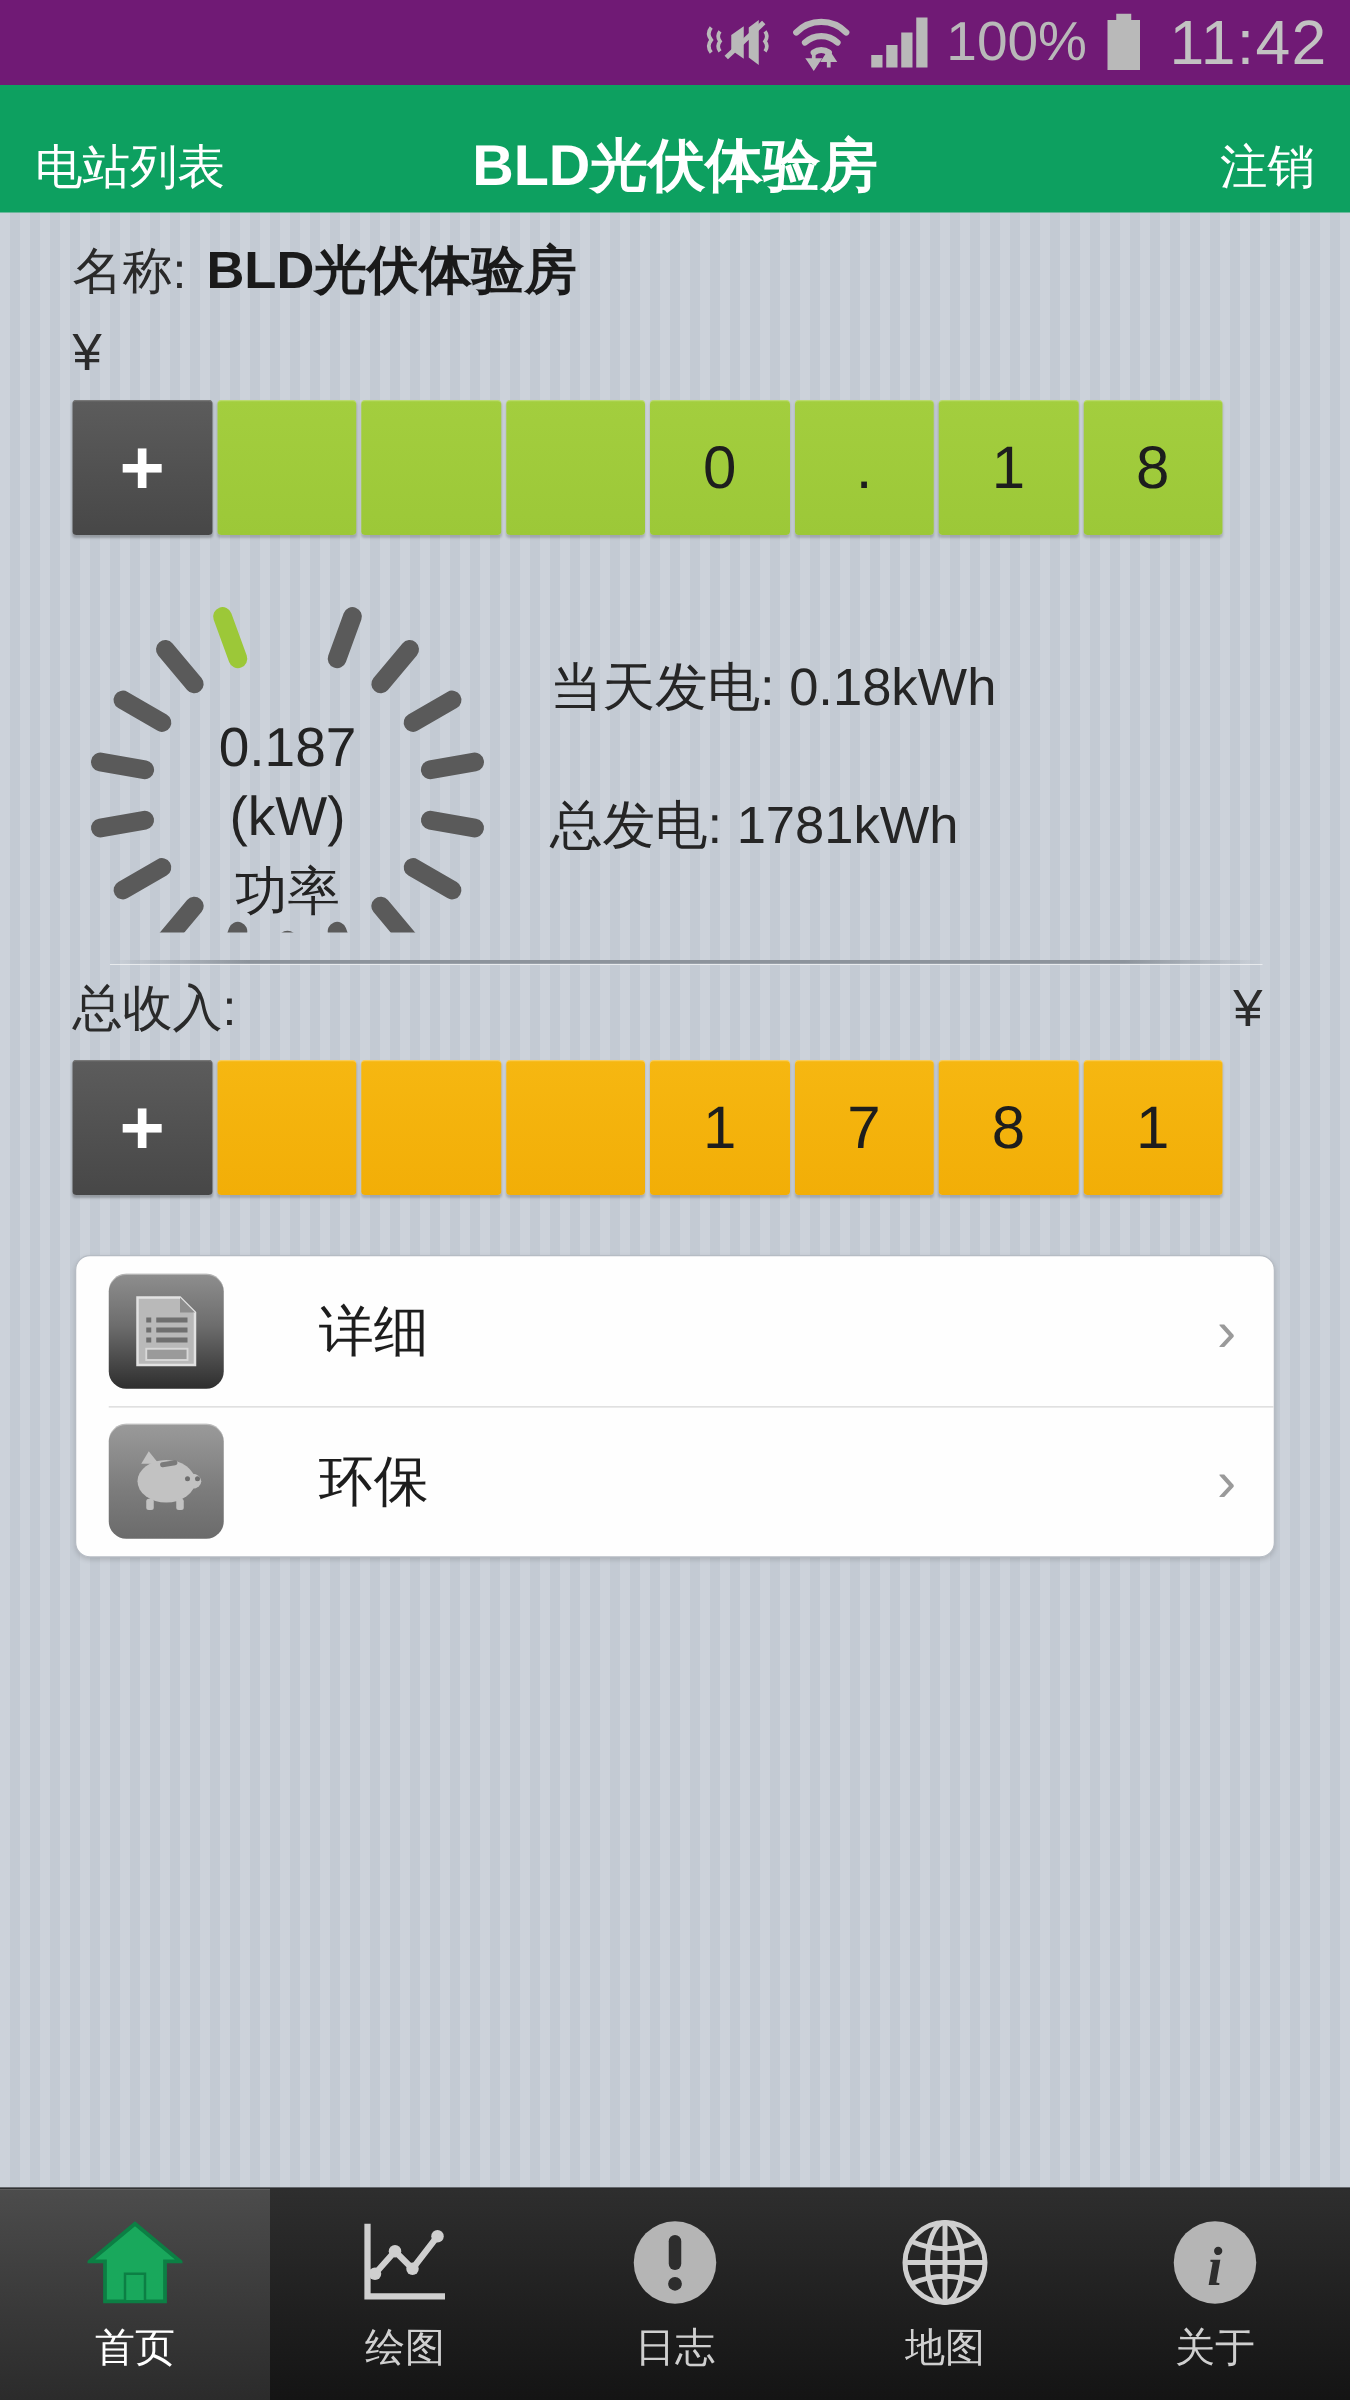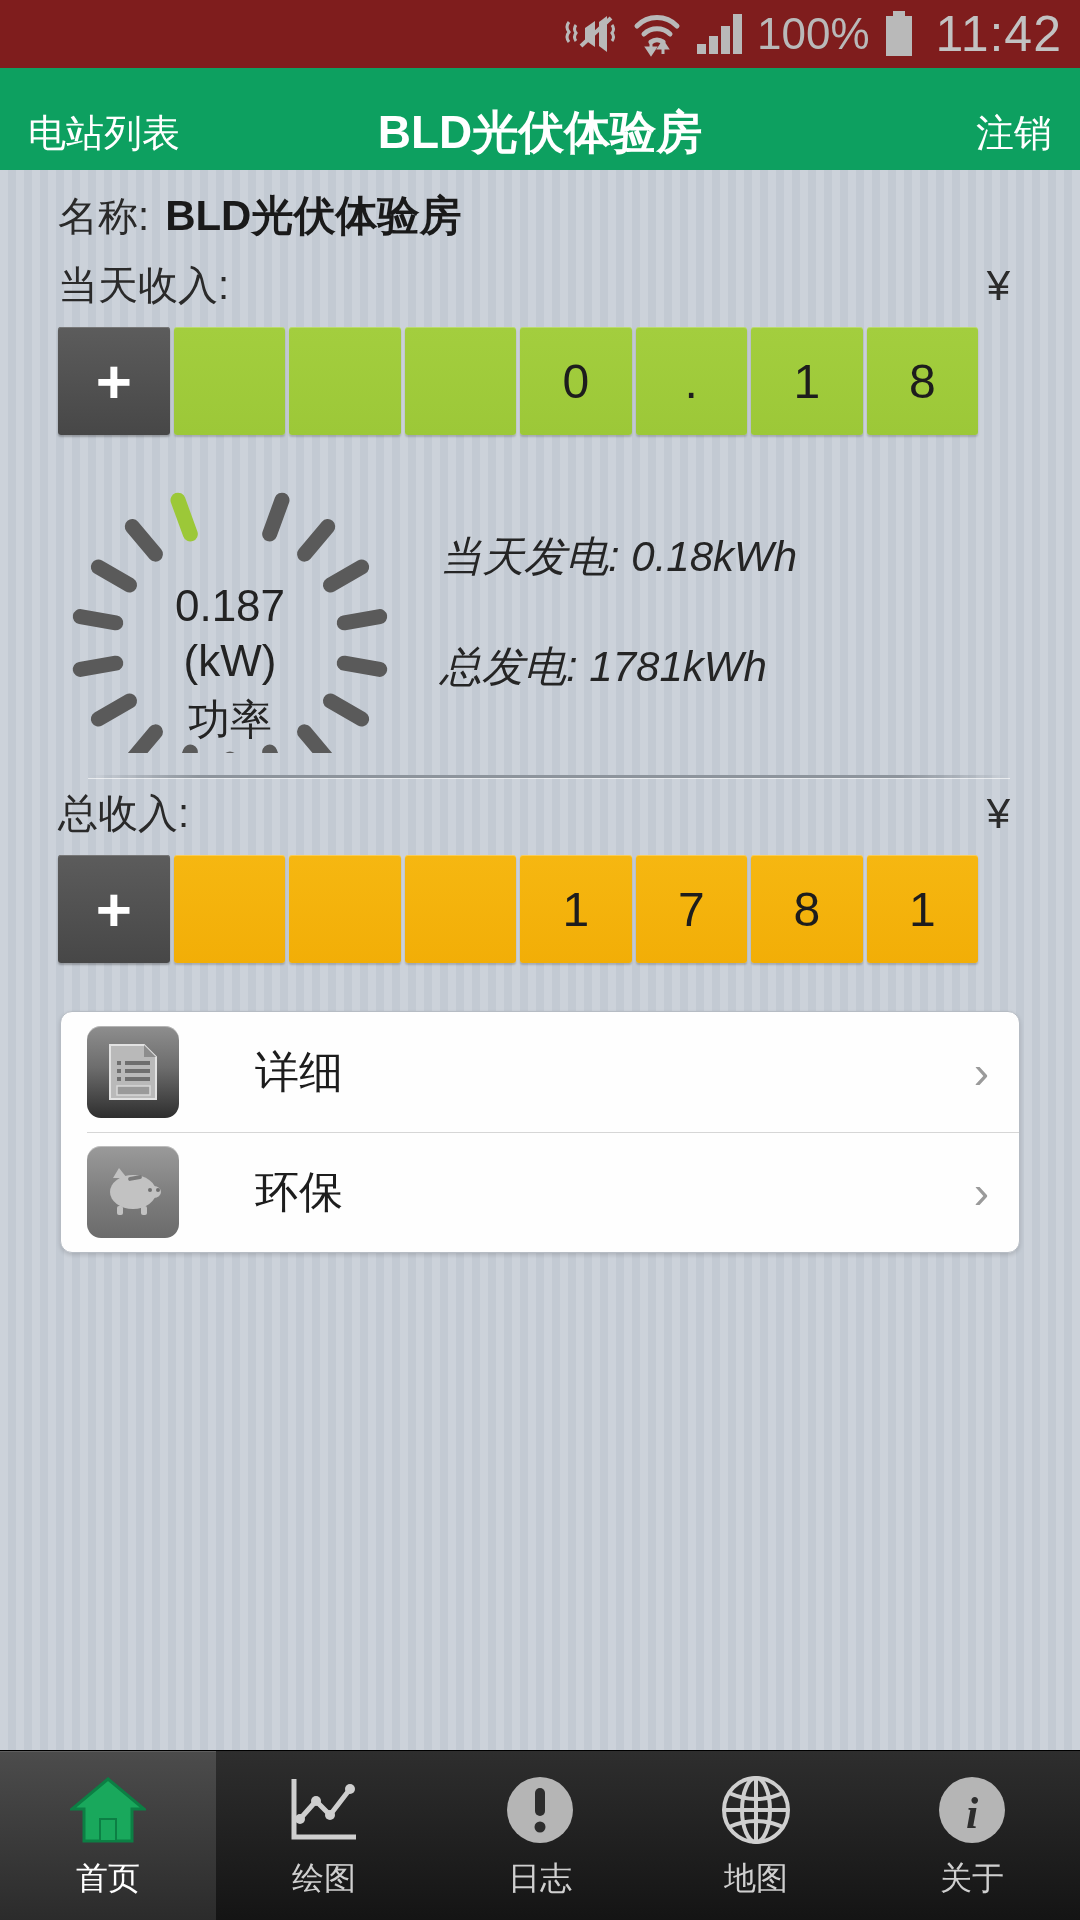--- a/index.html
+++ b/index.html
@@ -7,21 +7,21 @@
   body {
     font-family: "Liberation Sans", "DejaVu Sans", sans-serif;
     background: #c9d0d8;
     overflow: hidden;
     position: relative;
   }
 
   
   .statusbar {
     height: 68px;
-    background: #7f1d1d;
+    background: #701a75;
     display: flex;
     align-items: center;
     justify-content: flex-end;
     padding: 0 18px 0 0;
     gap: 12px;
   }
   .sb-icon { display: flex; align-items: center; }
   .sb-text {
     color: #b9b9b9;
     font-size: 44px;
@@ -153,21 +153,20 @@
   .g-val { font-size: 44px; color: #232323; }
   .g-unit { font-size: 44px; color: #232323; }
   .g-name { font-size: 42px; color: #232323; margin-top: 6px; }
 
   .stats {
     margin-left: 20px;
     margin-top: 76px;
     display: flex;
     flex-direction: column;
     gap: 54px;
-    font-style: italic;
   }
   .stat-line { font-size: 42px; color: #252525; white-space: nowrap; }
 
   .divider {
     height: 3px;
     margin: 22px 70px 0 88px;
     background: linear-gradient(to right, rgba(255,255,255,0), #8d949c 12%, #8d949c 88%, rgba(255,255,255,0));
     box-shadow: 0 1px 0 rgba(255,255,255,.6);
   }
 
@@ -301,21 +300,20 @@
 </div>
 
 <div class="content">
 
   <div class="name-row">
     <span class="name-label">名称:</span>
     <span class="name-value">BLD光伏体验房</span>
   </div>
 
   <div class="income-head">
-    <span class="income-label">当天收入:</span>
     <span class="yen">¥</span>
   </div>
 
   <div class="digits">
     <div class="cell plus">+</div>
     <div class="cell green"></div>
     <div class="cell green"></div>
     <div class="cell green"></div>
     <div class="cell green">0</div>
     <div class="cell green">.</div>

